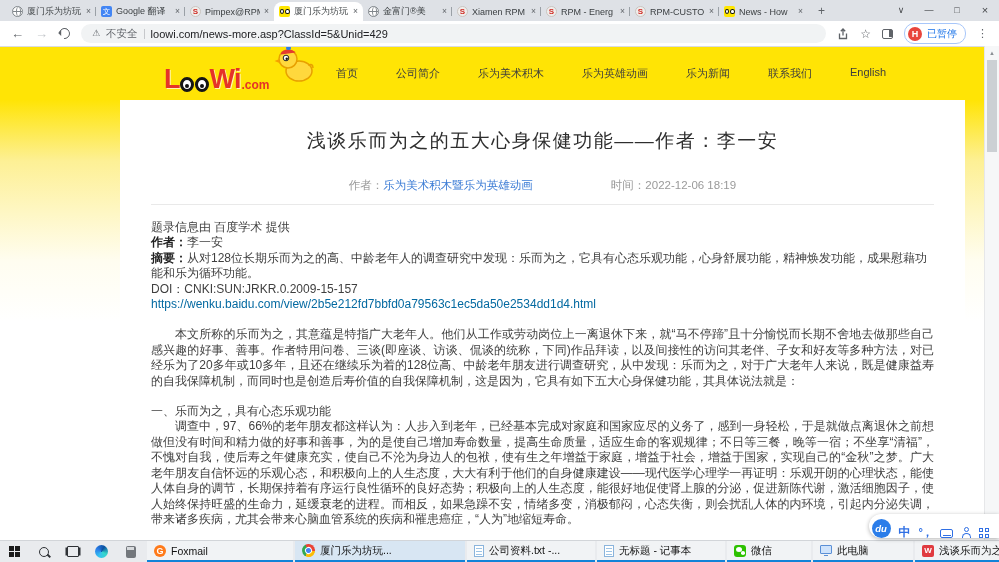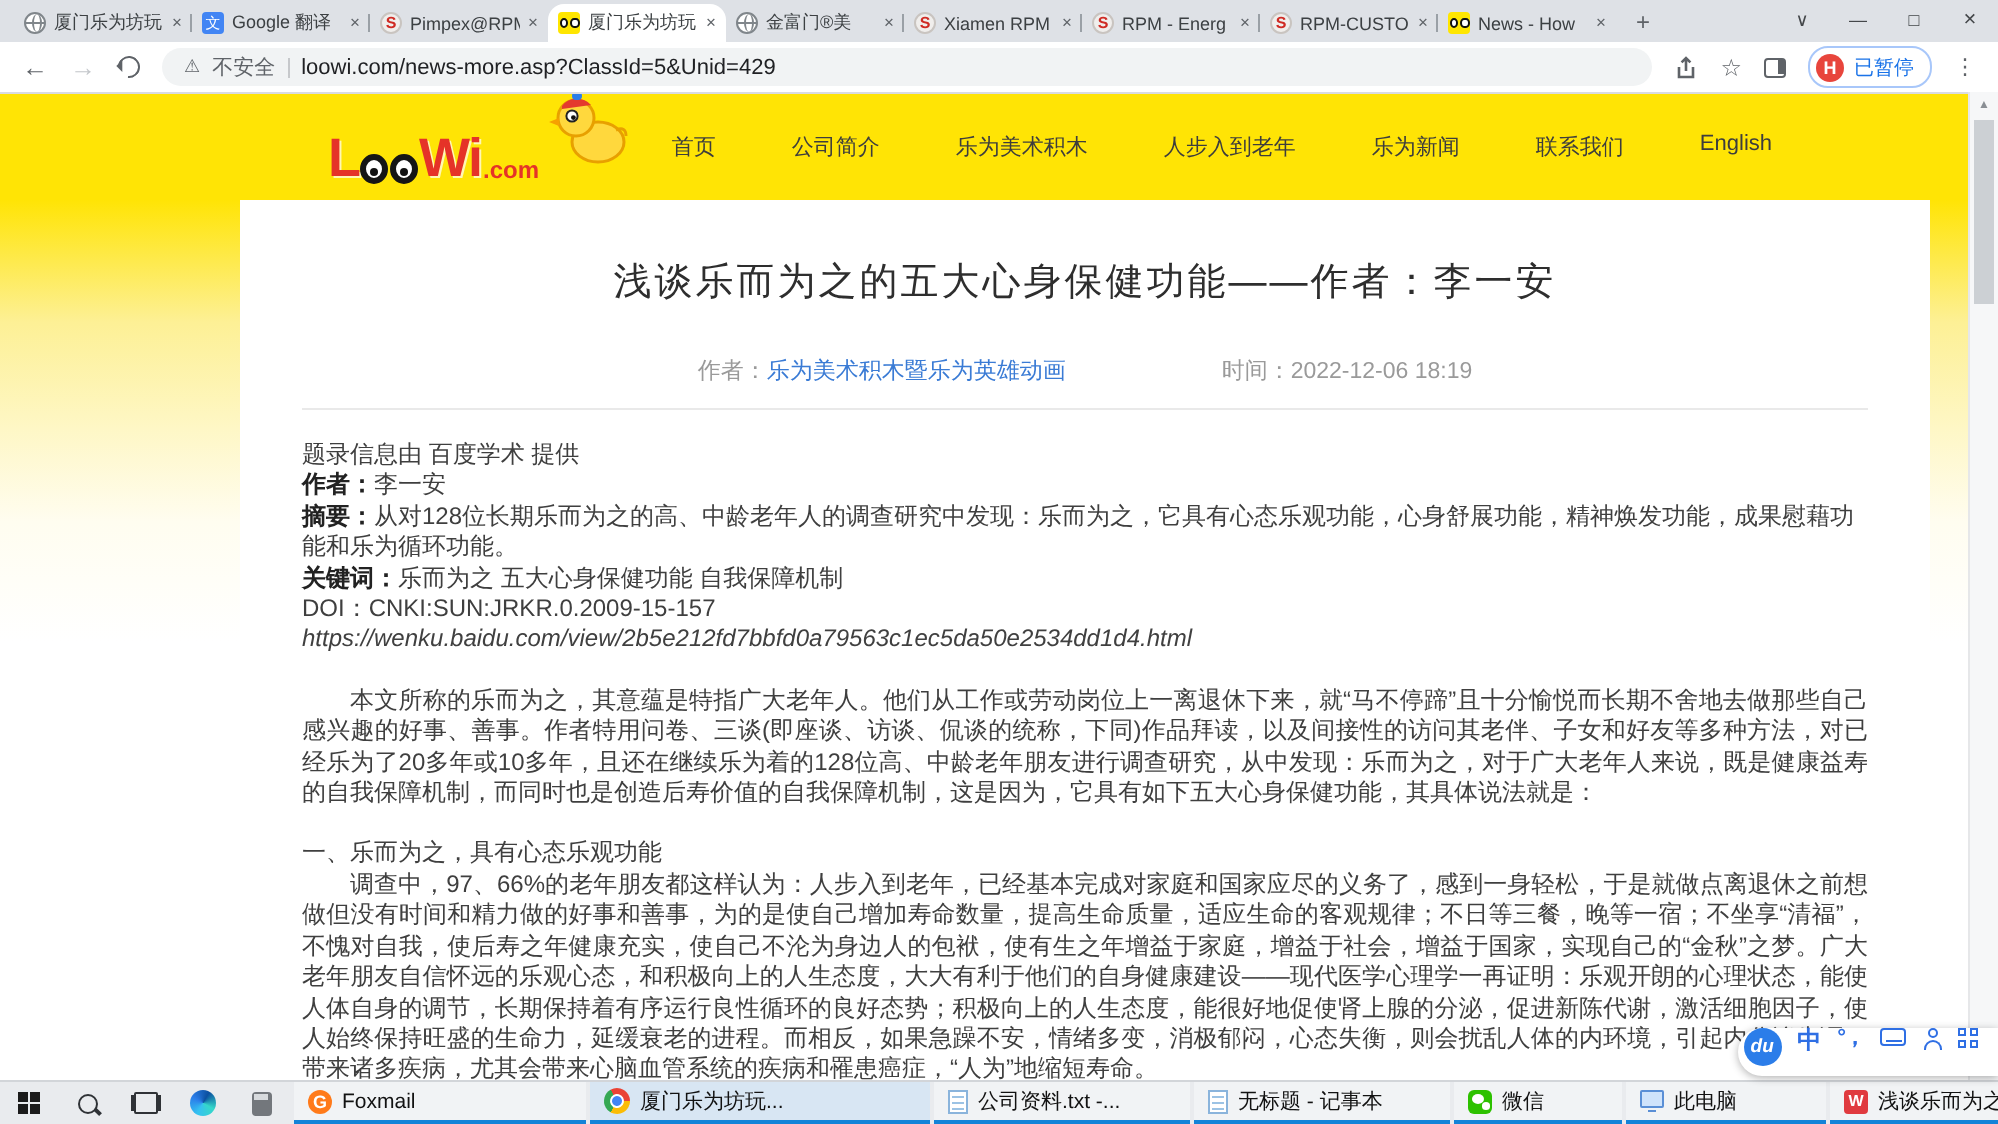--- a/index.html
+++ b/index.html
@@ -72,21 +72,21 @@
 
   .content{position:absolute;top:54px;left:120px;width:845px;bottom:0;background:#fff;box-sizing:border-box;padding:0 31px;overflow:hidden;}
   .atitle{margin-top:28px;text-align:center;font-size:19px;color:#2e2e2e;font-weight:500;letter-spacing:1.5px;}
   .meta{display:flex;justify-content:center;gap:78px;margin-top:24px;font-size:11.5px;color:#9a9a9a;}
   .meta .lbl{color:#9a9a9a;}
   .alink{color:#3a7bd5;text-decoration:none;cursor:pointer;}
   .divline{height:1px;background:#e9e9e9;margin-top:11px;}
   .subtitle{text-align:center;font-weight:bold;font-size:12.5px;color:#333;margin-top:21px;letter-spacing:0.5px;}
   .body{margin-top:15px;font-size:12px;line-height:15.4px;color:#3f3f3f;}
   .body b{color:#222;}
-  .wlink{display:block;color:#404040;margin-top:0;white-space:nowrap;overflow:hidden;cursor:pointer;font-style:italic;}
+  .wlink{display:block;color:#0369a1;margin-top:0;white-space:nowrap;overflow:hidden;cursor:pointer;}
   .para{text-indent:24px;margin-top:15px;text-align:justify;}
   .sect{margin-top:15px;}
 
   
   .taskbar{position:absolute;bottom:0;left:0;right:0;height:22px;background:#e9ebee;border-top:1px solid #d2d5d9;
     display:flex;align-items:stretch;box-sizing:border-box;z-index:20;}
   .sysbtn{width:29px;display:flex;align-items:center;justify-content:center;flex:none;}
   .win{width:11px;height:11px;display:grid;grid-template-columns:5px 5px;grid-template-rows:5px 5px;gap:1px;}
   .win i{background:#1b1b1b;}
   .mag{width:8px;height:8px;border:1.6px solid #2f3236;border-radius:50%;position:relative;}
@@ -113,21 +113,21 @@
     background-image:repeating-linear-gradient(#9cc3e5 0 1px,transparent 1px 3px);background-size:6px 9px;background-position:1px 2px;background-repeat:no-repeat;flex:none;}
   .wx{width:12px;height:12px;border-radius:3px;background:#2dc100;position:relative;flex:none;}
   .wx::before{content:"";position:absolute;left:1.5px;top:2px;width:6px;height:5px;background:#fff;border-radius:50%;}
   .wx::after{content:"";position:absolute;right:1px;bottom:1.5px;width:4.5px;height:4px;background:#fff;border-radius:50%;}
   .pcic{width:12px;height:9px;border:1.5px solid #5a8fd6;border-radius:1px;background:#cfe3fb;position:relative;box-sizing:border-box;flex:none;margin-top:-2px;}
   .pcic::after{content:"";position:absolute;left:3px;right:3px;bottom:-3px;height:1.5px;background:#5a8fd6;}
   .wpsic{width:12px;height:12px;border-radius:2px;background:#e03a3f;color:#fff;font-weight:bold;font-size:8px;line-height:12px;text-align:center;flex:none;}
 
   
   .imebar{position:absolute;right:0;bottom:24px;height:24px;background:#fff;border-radius:13px 0 0 13px;
-    box-shadow:0 1px 4px rgba(0,0,0,.3);display:flex;align-items:flex-start;gap:8px;padding:0 10px 0 3px;color:#2f6fe4;z-index:30;}
+    box-shadow:0 1px 4px rgba(0,0,0,.3);display:flex;align-items:flex-end;gap:8px;padding:0 10px 0 3px;color:#2f6fe4;z-index:30;}
   .ducirc{width:19px;height:19px;border-radius:50%;background:#2b7de9;color:#fff;font-style:italic;font-weight:bold;font-size:9.5px;display:flex;align-items:center;justify-content:center;}
   .imemode{font-size:12px;font-weight:bold;line-height:1;}
   .imepunct{font-size:11px;font-weight:bold;line-height:1;letter-spacing:-1px;}
   .kb{width:13px;height:9px;border:1.5px solid #2f6fe4;border-radius:2px;position:relative;box-sizing:border-box;}
   .kb::after{content:"";position:absolute;left:1.5px;right:1.5px;bottom:1px;height:1.5px;background:#2f6fe4;}
   .person{position:relative;width:10px;height:11px;}
   .person::before{content:"";position:absolute;left:2.5px;top:0;width:5px;height:5px;border:1.4px solid #2f6fe4;border-radius:50%;box-sizing:border-box;}
   .person::after{content:"";position:absolute;left:0.5px;bottom:0;width:9px;height:5px;border:1.4px solid #2f6fe4;border-bottom:none;border-radius:5px 5px 0 0;box-sizing:border-box;}
   .grid4{width:10px;height:10px;display:grid;grid-template-columns:4px 4px;grid-template-rows:4px 4px;gap:1.5px;}
   .grid4 i{border:1.2px solid #2f6fe4;box-sizing:border-box;}
@@ -237,21 +237,21 @@
           <rect x="12" y="1" width="5" height="4" rx="2" fill="#2b7de9"></rect>
           <circle cx="12" cy="13" r="2.8" fill="#fff" stroke="#222" stroke-width="1"></circle>
           <circle cx="12.7" cy="13.8" r="1.2" fill="#111"></circle>
           <path d="M34 20 q5 -2 5 3" fill="none" stroke="#e8a000" stroke-width="1.5"></path>
         </svg>
       </div>
       <div class="mainnav">
         <span class="navitem">首页</span>
         <span class="navitem">公司简介</span>
         <span class="navitem">乐为美术积木</span>
-        <span class="navitem">人步入到老年</span>
+        <span class="navitem">乐为英雄动画</span>
         <span class="navitem">乐为新闻</span>
         <span class="navitem">联系我们</span>
         <span class="navitem">English</span>
       </div>
     </div>
 
     <div class="content">
       <div class="atitle">浅谈乐而为之的五大心身保健功能——作者：李一安</div>
       <div class="meta">
         <span>
@@ -260,21 +260,20 @@
         <span>
           <span class="lbl">时间：</span><span>2022-12-06 18:19</span>
         </span>
       </div>
       <div class="divline"></div>
 
       <div class="body">
         <div>题录信息由 百度学术 提供</div>
         <div><b>作者：</b><span>李一安</span></div>
         <div><b>摘要：</b><span>从对128位长期乐而为之的高、中龄老年人的调查研究中发现：乐而为之，它具有心态乐观功能，心身舒展功能，精神焕发功能，成果慰藉功能和乐为循环功能。</span></div>
-        <div><b>关键词：</b><span>乐而为之 五大心身保健功能 自我保障机制</span></div>
         <div><span>DOI：</span><span>CNKI:SUN:JRKR.0.2009-15-157</span></div>
         <span class="wlink">https://wenku.baidu.com/view/2b5e212fd7bbfd0a79563c1ec5da50e2534dd1d4.html</span>
         <div class="para">本文所称的乐而为之，其意蕴是特指广大老年人。他们从工作或劳动岗位上一离退休下来，就“马不停蹄”且十分愉悦而长期不舍地去做那些自己感兴趣的好事、善事。作者特用问卷、三谈(即座谈、访谈、侃谈的统称，下同)作品拜读，以及间接性的访问其老伴、子女和好友等多种方法，对已经乐为了20多年或10多年，且还在继续乐为着的128位高、中龄老年朋友进行调查研究，从中发现：乐而为之，对于广大老年人来说，既是健康益寿的自我保障机制，而同时也是创造后寿价值的自我保障机制，这是因为，它具有如下五大心身保健功能，其具体说法就是：</div>
         <div class="sect">一、乐而为之，具有心态乐观功能</div>
         <div class="para" style="margin-top:0;">调查中，97、66%的老年朋友都这样认为：人步入到老年，已经基本完成对家庭和国家应尽的义务了，感到一身轻松，于是就做点离退休之前想做但没有时间和精力做的好事和善事，为的是使自己增加寿命数量，提高生命质量，适应生命的客观规律；不日等三餐，晚等一宿；不坐享“清福”，不愧对自我，使后寿之年健康充实，使自己不沦为身边人的包袱，使有生之年增益于家庭，增益于社会，增益于国家，实现自己的“金秋”之梦。广大老年朋友自信怀远的乐观心态，和积极向上的人生态度，大大有利于他们的自身健康建设——现代医学心理学一再证明：乐观开朗的心理状态，能使人体自身的调节，长期保持着有序运行良性循环的良好态势；积极向上的人生态度，能很好地促使肾上腺的分泌，促进新陈代谢，激活细胞因子，使人始终保持旺盛的生命力，延缓衰老的进程。而相反，如果急躁不安，情绪多变，消极郁闷，心态失衡，则会扰乱人体的内环境，引起内分泌失调，带来诸多疾病，尤其会带来心脑血管系统的疾病和罹患癌症，“人为”地缩短寿命。</div>
       </div>
     </div>
 
     <div class="scrollbar">
       <div class="up">▲</div>

